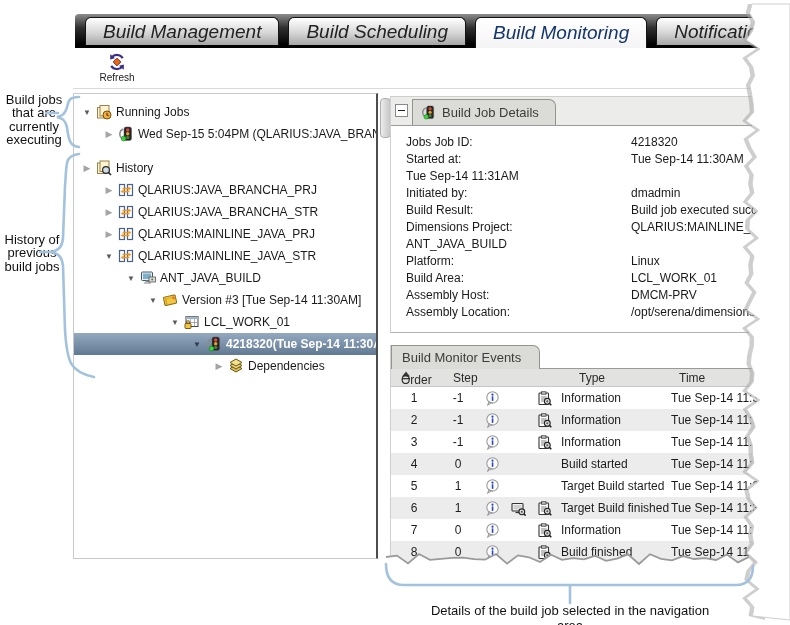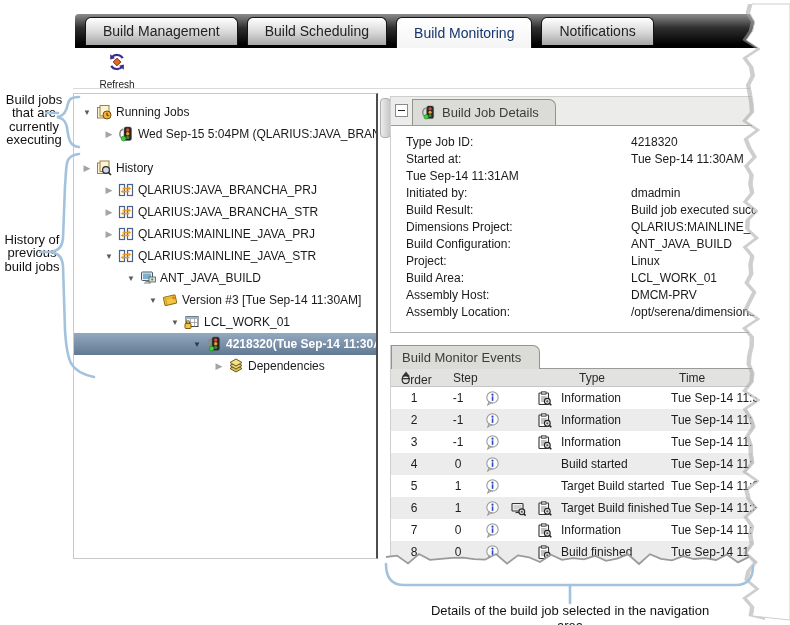--- a/index.html
+++ b/index.html
@@ -4,31 +4,31 @@
 <style>
   html,body{margin:0;padding:0;background:#fff;}
   #stage{position:relative;width:790px;height:625px;overflow:hidden;
          font-family:"Liberation Sans",sans-serif;color:#1a1a1a;background:#fff;}
 
   
   #tabbar{position:absolute;left:75px;top:14px;width:688px;height:31px;
           display:flex;align-items:flex-end;gap:9px;padding-left:10px;
           background:linear-gradient(#8d8d8d,#2e2e2e 45%,#000);
           border-bottom:3px solid #000;border-radius:4px 0 0 0;}
-  .tab{height:27px;line-height:27px;padding:0 17px;font-size:14px;color:#222;
+  .tab{height:27px;line-height:27px;padding:0 17px;font-size:19px;color:#222;
        background:linear-gradient(#fff,#d6d6d6 55%,#a6a6a6);
        border:1px solid #141414;border-bottom:none;border-radius:6px 6px 0 0;
-       box-shadow:inset 0 1px 0 #fff;white-space:nowrap;cursor:default;}
+       box-shadow:inset 0 1px 0 #fff;white-space:nowrap;cursor:default;font-style:italic;}
   .tab.active{background:linear-gradient(#fff,#f4f4f4);color:#15356e;height:30px;
        line-height:30px;margin-bottom:-3px;position:relative;z-index:3;}
 
   
   #refresh{position:absolute;left:90px;top:53px;width:54px;text-align:center;cursor:pointer;}
   #refresh svg{width:18px;height:18px;display:block;margin:0 auto;}
-  #refresh .lbl{font-size:10px;color:#222;margin-top:8px;}
+  #refresh .lbl{font-size:10px;color:#222;margin-top:1px;}
   #toolbar-divider{position:absolute;left:73px;top:88px;width:682px;height:1px;background:#dadada;}
 
   
   #tree{position:absolute;left:73px;top:93px;width:305px;height:466px;background:#fff;
         border:1px solid #c9c9c9;border-right:2px solid #4d4d4d;overflow:hidden;
         box-sizing:border-box;padding-top:7px;}
   .t-row{display:flex;align-items:center;height:22px;white-space:nowrap;font-size:12px;cursor:default;}
   .t-row .arrow{width:16px;flex:none;text-align:center;font-size:8px;color:#5a5a5a;}
   .t-row .arrow.col{color:#a4a4a4;font-size:9px;}
   .t-row svg{width:16px;height:16px;flex:none;margin:0 4px 0 1px;}
@@ -297,21 +297,21 @@
       <div id="min-box"></div>
       <div class="sec-tab">
         <svg>
             <use href="#i-traffic"></use>
           </svg>
         <span>Build Job Details</span>
       </div>
     </div>
     <div id="fields">
       <div class="f-row">
-          <span class="f-label">Type Job ID:</span>
+          <span class="f-label">Jobs Job ID:</span>
           <span class="f-value">4218320</span>
         </div>
       <div class="f-row">
           <span class="f-label">Started at:</span>
           <span class="f-value">Tue Sep-14 11:30AM</span>
         </div>
       <div class="f-row">
           <span class="f-value">Tue Sep-14 11:31AM</span>
         </div>
       <div class="f-row">
@@ -320,25 +320,24 @@
         </div>
       <div class="f-row">
           <span class="f-label">Build Result:</span>
           <span class="f-value">Build job executed succ</span>
         </div>
       <div class="f-row">
           <span class="f-label">Dimensions Project:</span>
           <span class="f-value">QLARIUS:MAINLINE_JA</span>
         </div>
       <div class="f-row">
-          <span class="f-label">Build Configuration:</span>
           <span class="f-value">ANT_JAVA_BUILD</span>
         </div>
       <div class="f-row">
-          <span class="f-label">Project:</span>
+          <span class="f-label">Platform:</span>
           <span class="f-value">Linux</span>
         </div>
       <div class="f-row">
           <span class="f-label">Build Area:</span>
           <span class="f-value">LCL_WORK_01</span>
         </div>
       <div class="f-row">
           <span class="f-label">Assembly Host:</span>
           <span class="f-value">DMCM-PRV</span>
         </div>

